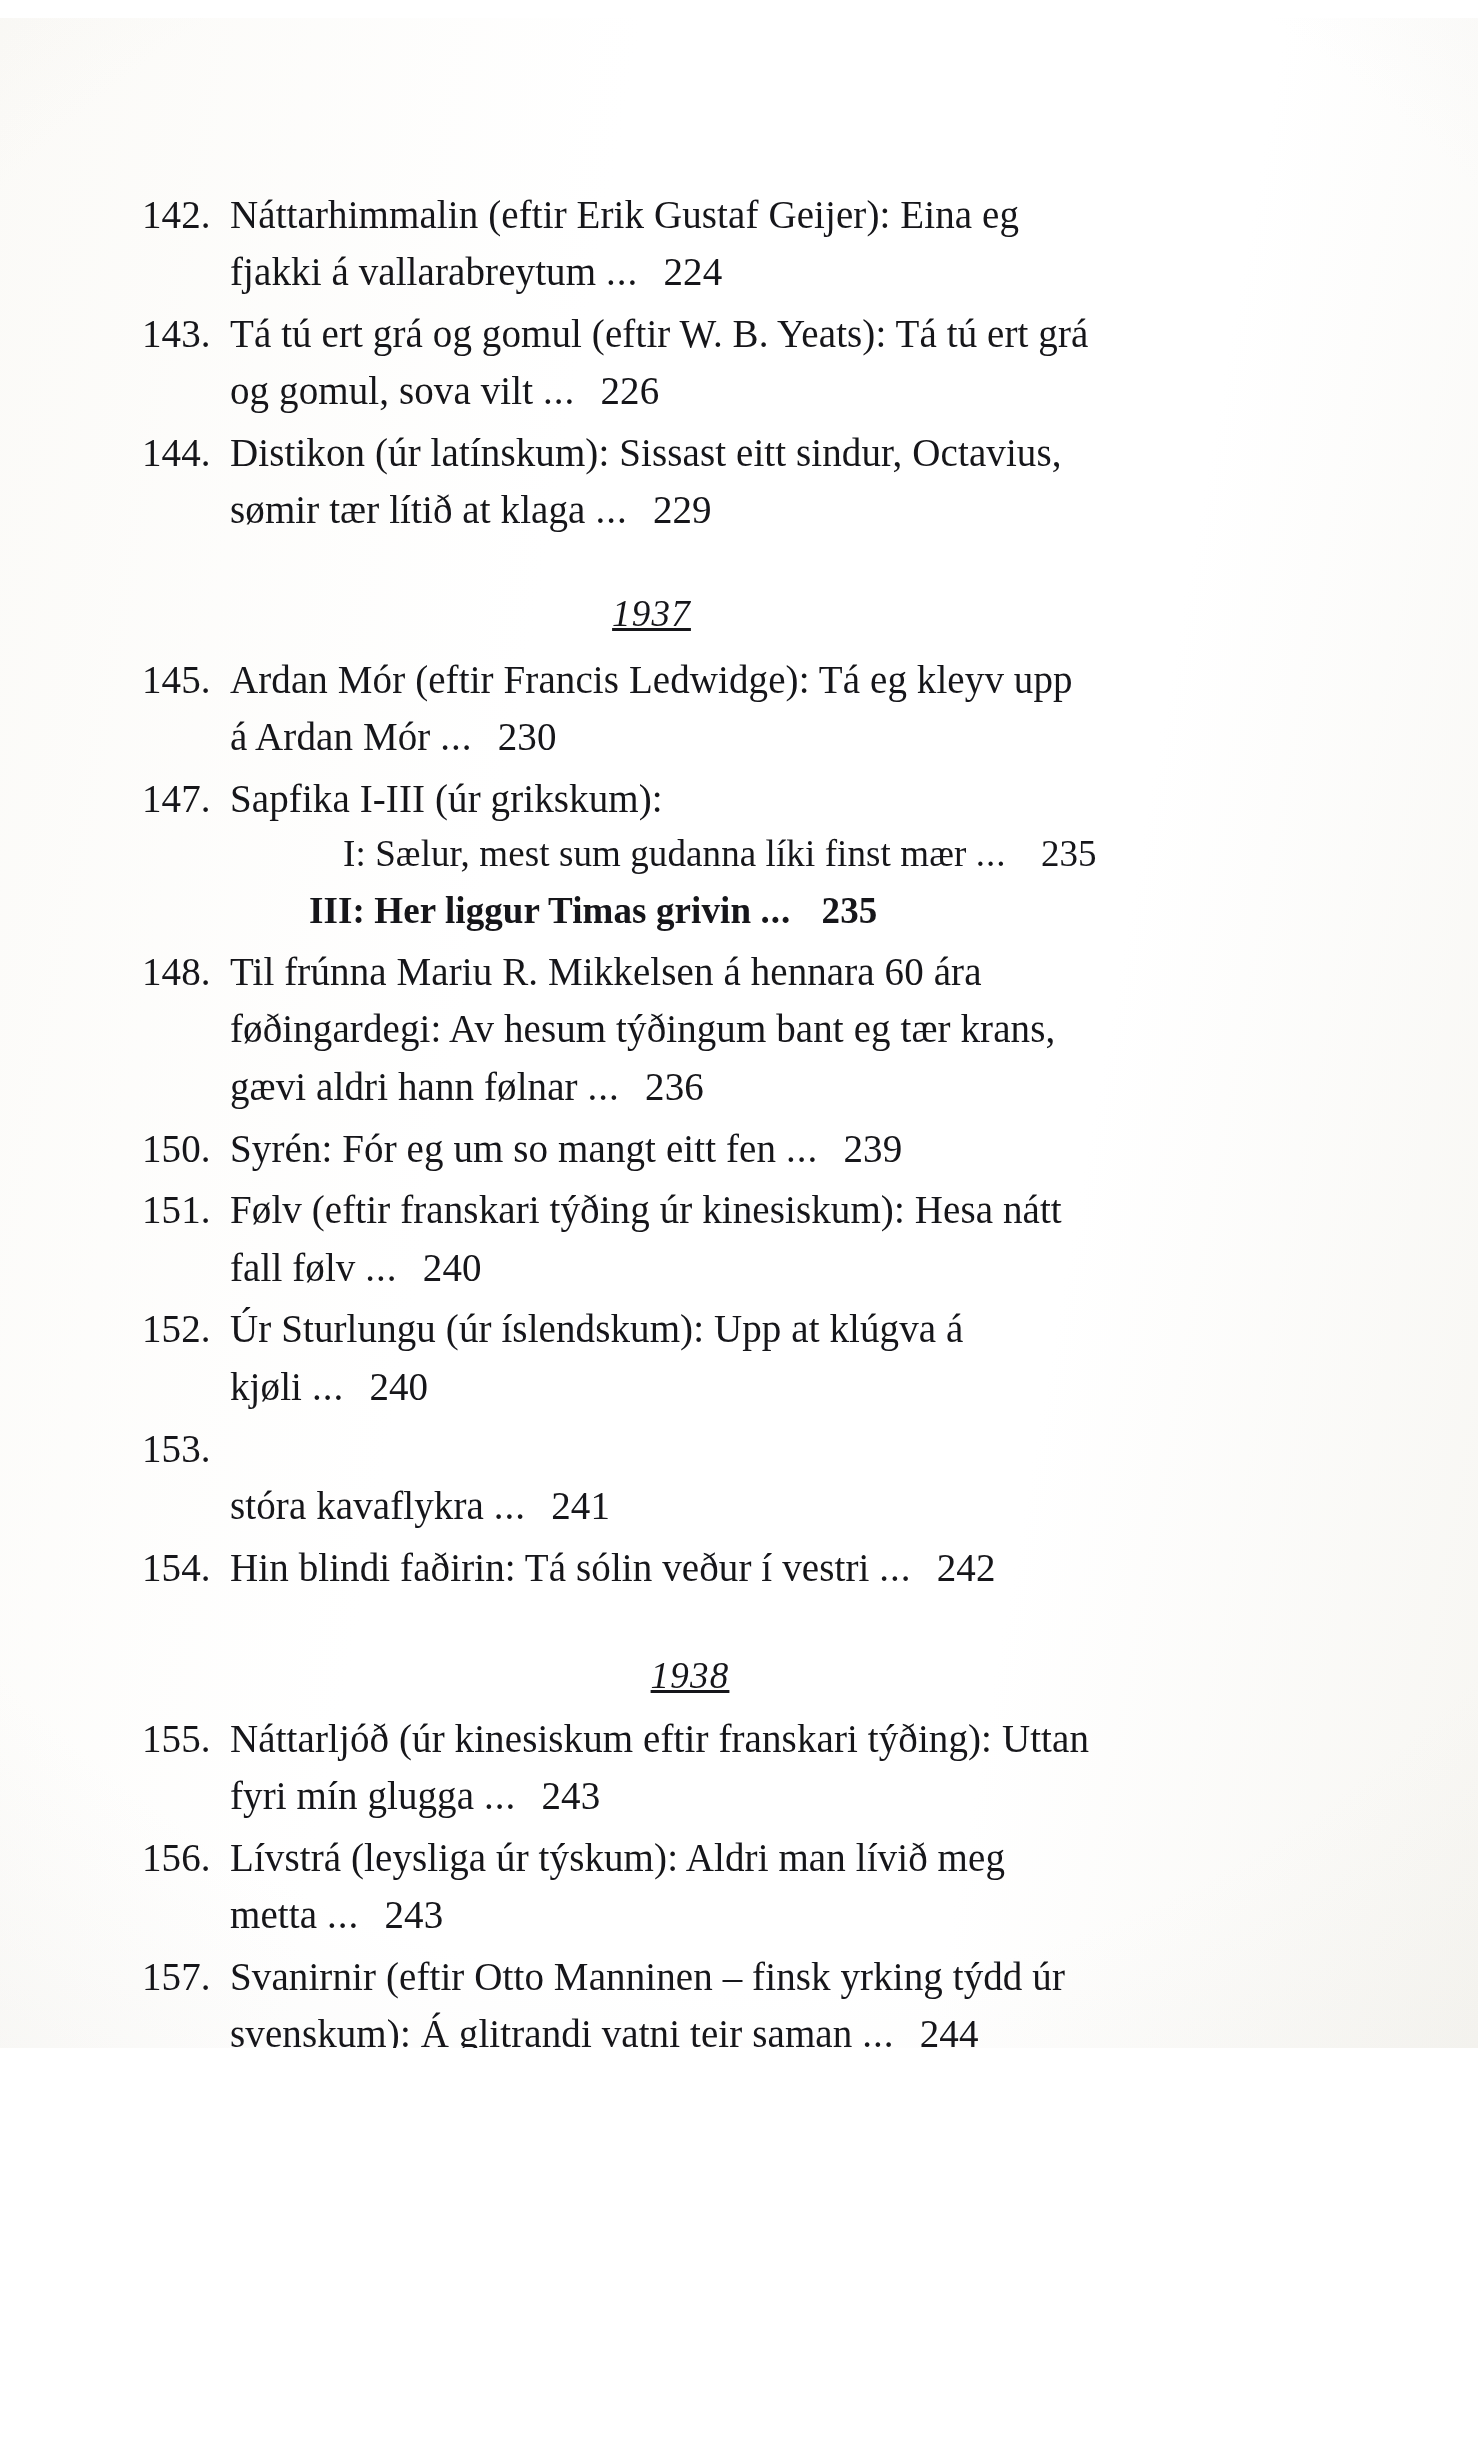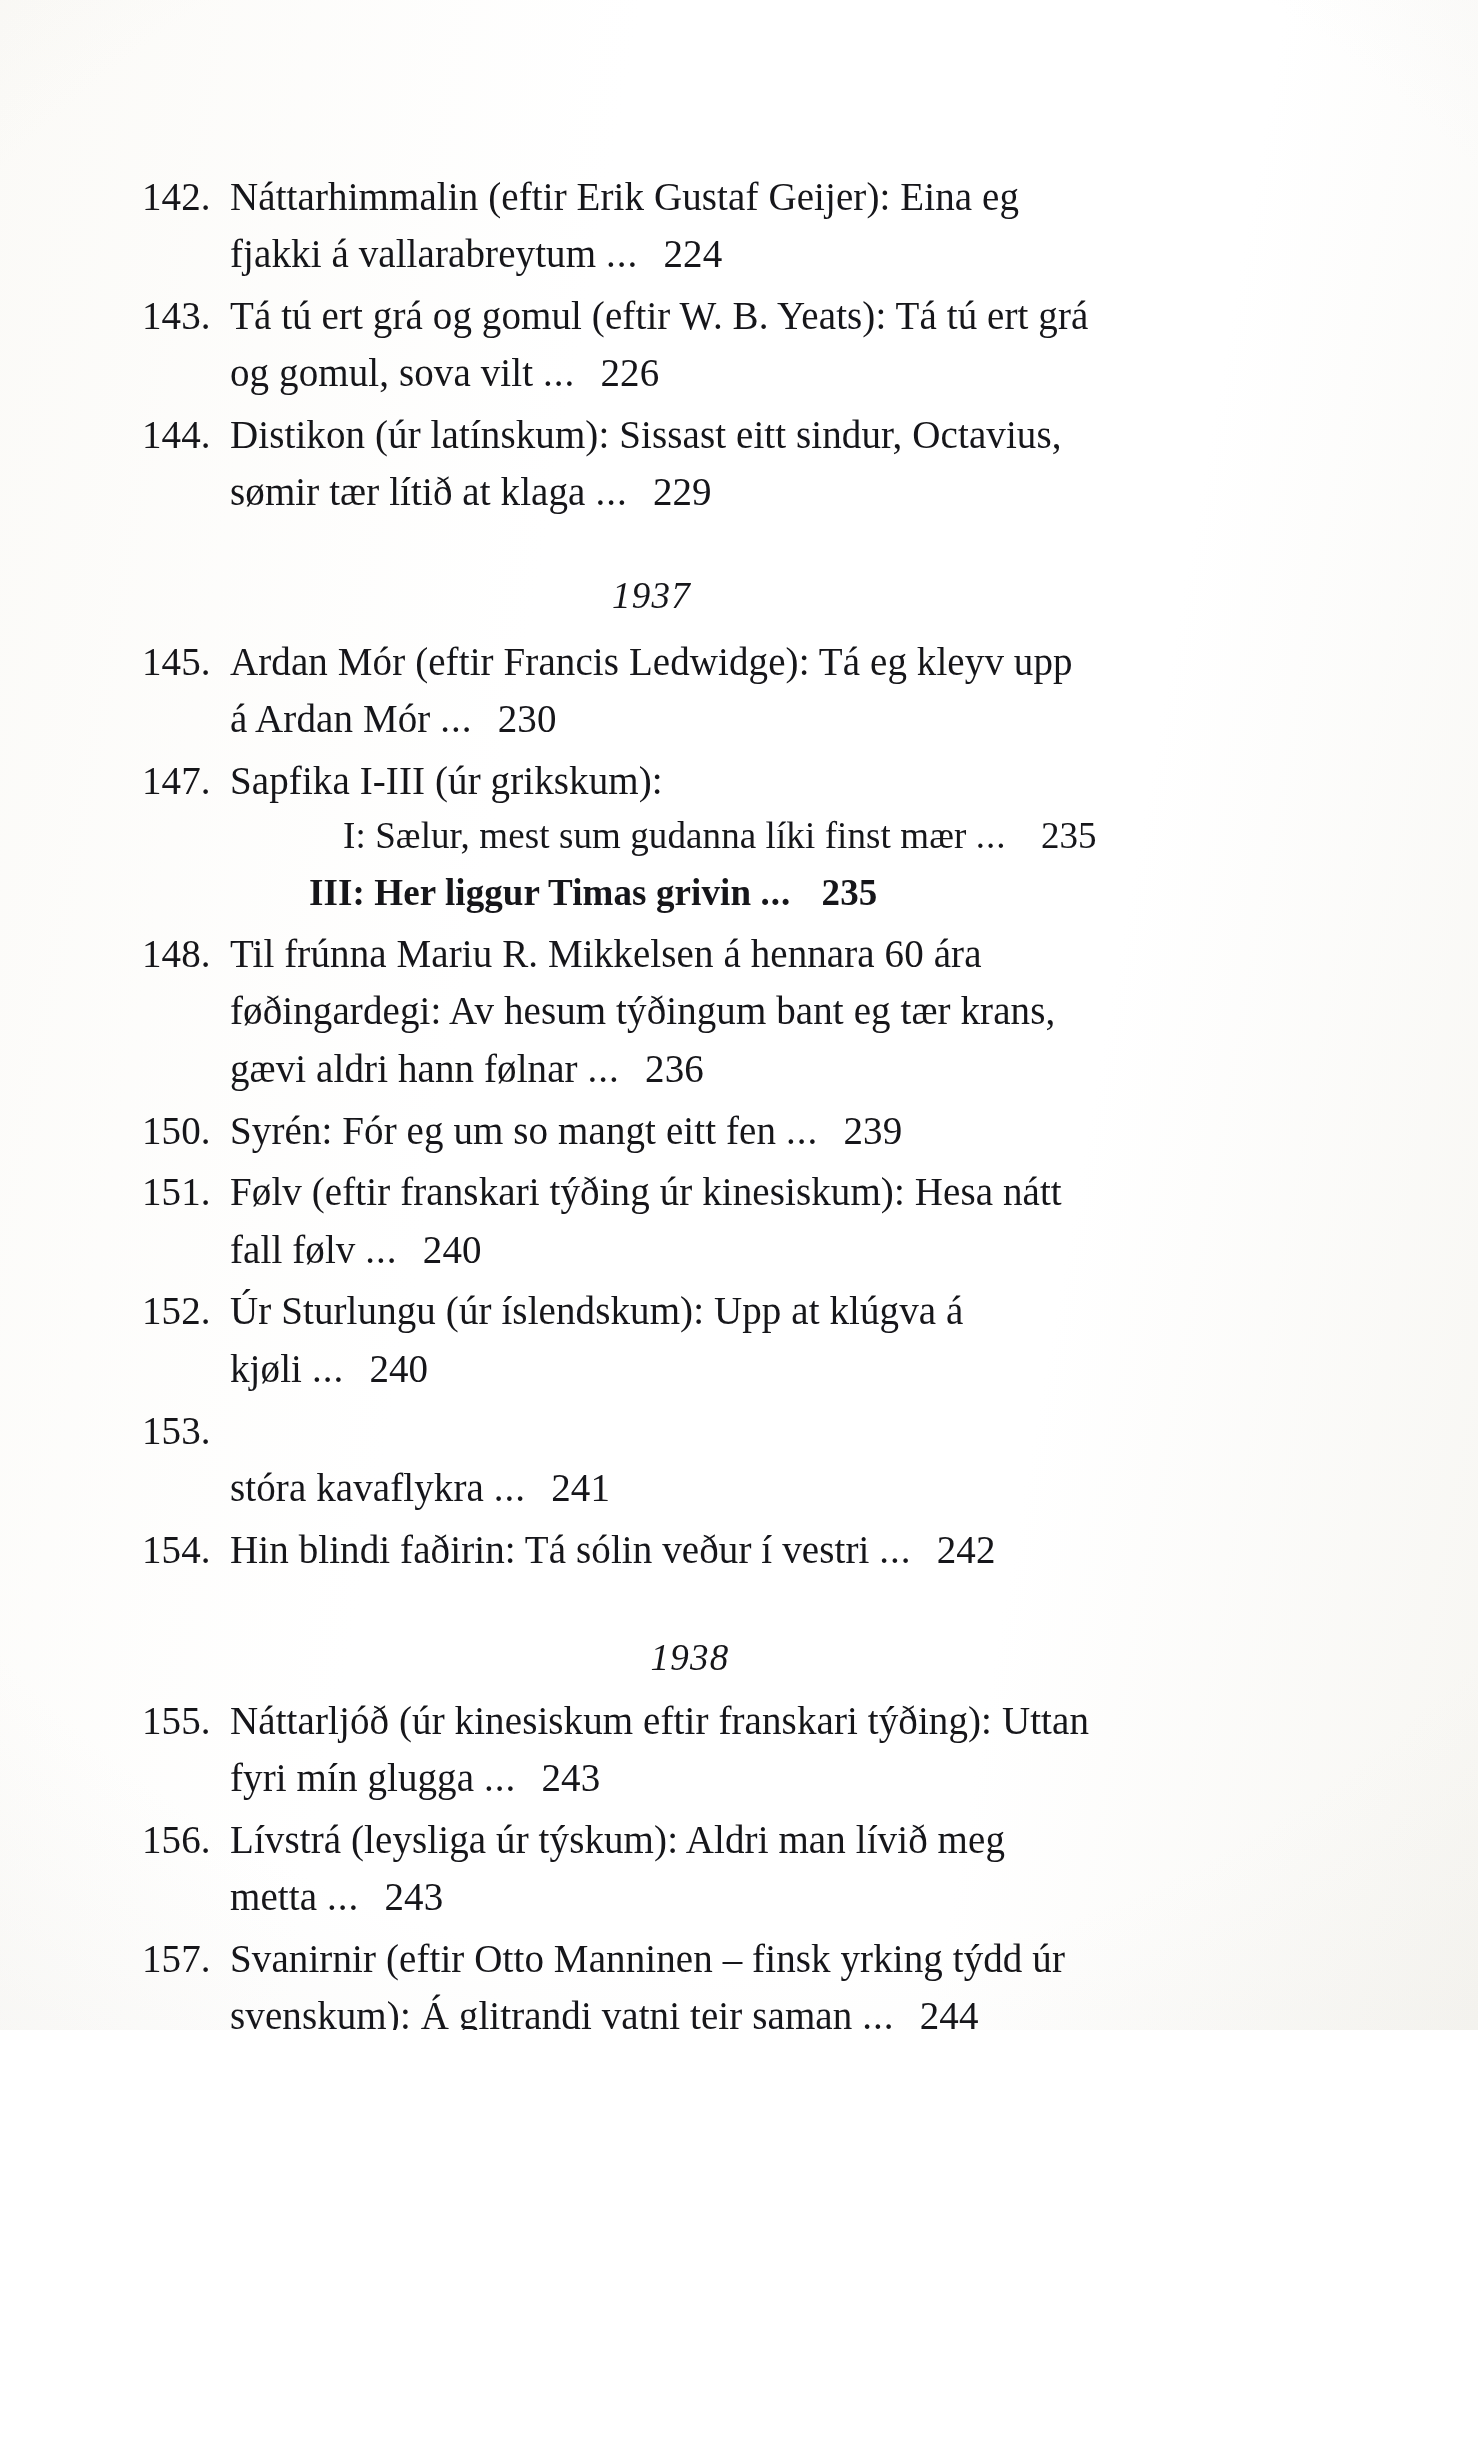--- a/index.html
+++ b/index.html
@@ -8,21 +8,21 @@
     background: #ffffff;
   }
   body {
     font-family: "Liberation Serif", "DejaVu Serif", serif;
     color: #16161a;
   }
   .page {
     position: relative;
     width: 1479px;
     height: 2030px;
-    margin: 0 auto;
+    margin: 18px auto;
     background: #fdfdfb;
     overflow: hidden;
   }
   
   .paper-tint {
     position: absolute;
     inset: 0;
     background:
       radial-gradient(ellipse 120% 90% at 50% 45%, rgba(255,255,255,0) 58%, rgba(228,226,220,0.55) 100%),
       linear-gradient(100deg, #fbfaf7 0%, #ffffff 35%, #ffffff 70%, #f7f6f2 100%);
@@ -66,20 +66,21 @@
     margin-left: 15.4px;
     white-space: nowrap;
   }
   .year-head {
     text-align: center;
     font-style: italic;
     font-size: 37px;
     letter-spacing: 1.2px;
     margin: 0;
     padding: 0;
+    text-decoration: underline;
   }
   .year-block-1937 {
     margin-top: 54px;
     margin-bottom: 15.4px;
     padding-right: 115px;
   }
   .year-block-1938 {
     margin-top: 58px;
     margin-bottom: 13.4px;
     padding-right: 38px;

